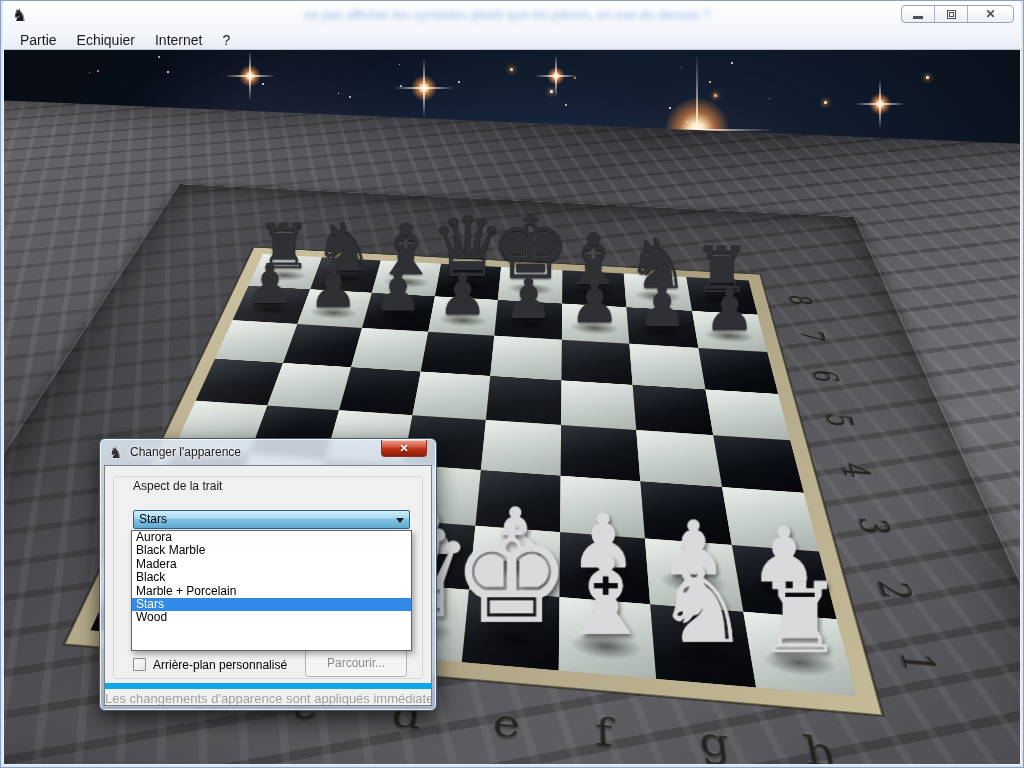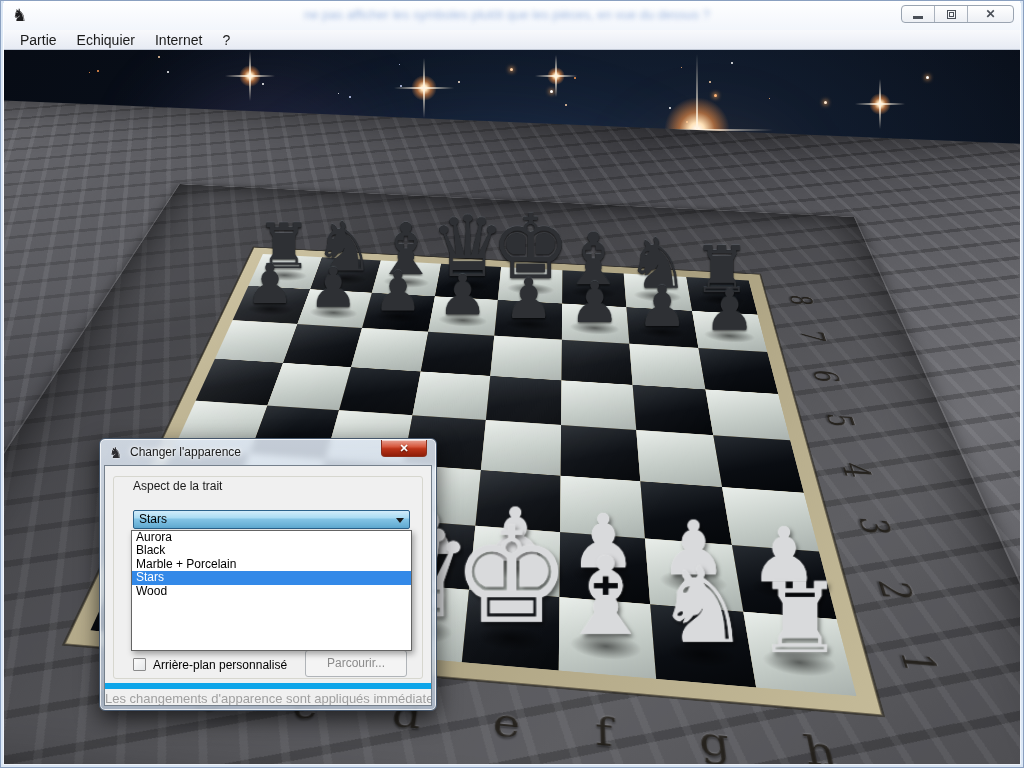--- a/index.html
+++ b/index.html
@@ -816,20 +816,22 @@
       <div class="dlg-body">
         <div class="groupbox">
           <span class="group-label">Aspect de la trait</span>
         </div>
         <div class="combobox">
           <span>Stars</span>
           <span class="combo-arrow"></span>
         </div>
         <div class="dropdown" id="dropdown">
             <div class="dd-item">Aurora</div>
+            <div class="dd-item">Black Marble</div>
+            <div class="dd-item">Madera</div>
             <div class="dd-item">Black</div>
             <div class="dd-item">Marble + Porcelain</div>
             <div class="dd-item selected" style="background: rgb(51, 137, 232);">Stars</div>
             <div class="dd-item">Wood</div>
           </div>
         <div class="check-row">
           <span class="checkbox"></span>
           <span class="check-label">Arrière-plan personnalisé</span>
         </div>
         <div class="browse-btn">Parcourir...</div>

